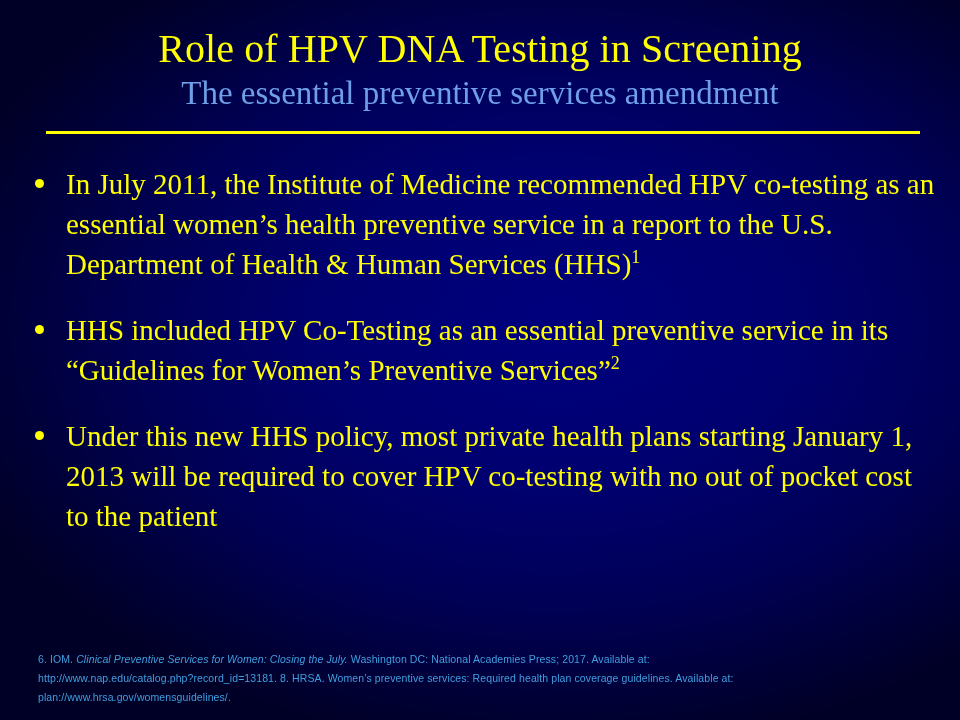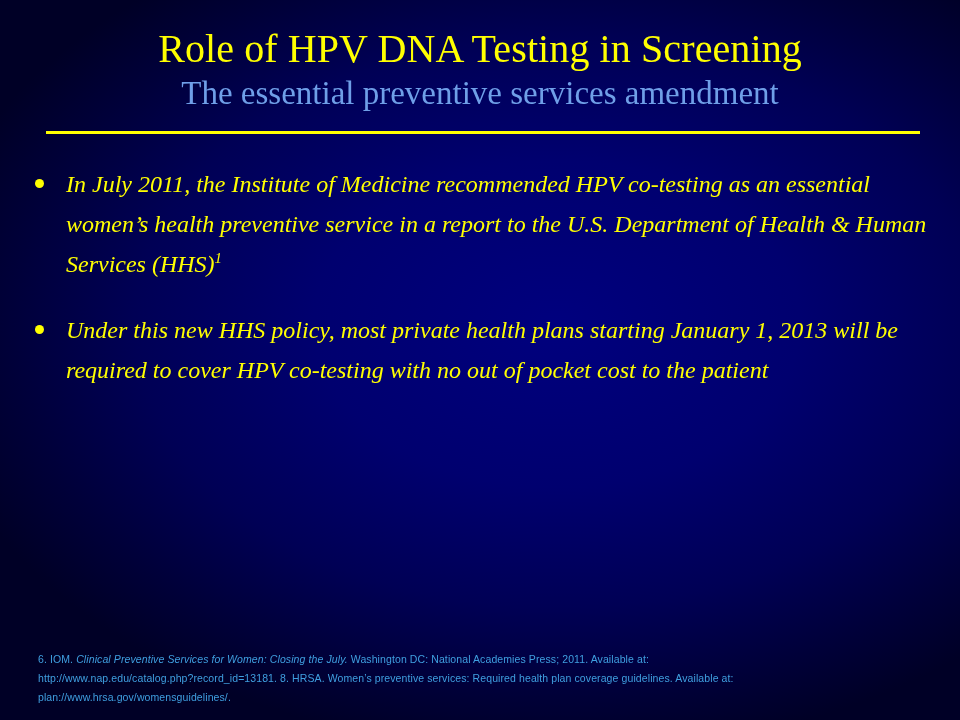--- a/index.html
+++ b/index.html
@@ -75,23 +75,22 @@
     left: 26px;
     top: 164px;
     width: 912px;
   }
   .bullet-item {
     position: relative;
     padding-left: 40px;
     margin-bottom: 26px;
     color: #ffff00;
     font-family: "Liberation Serif", serif;
-    font-size: 24px;
+    font-size: 29px;
     line-height: 40px;
-    font-style: italic;
   }
   .bullet-item:last-child {
     margin-bottom: 8px;
   }
   .bullet-dot {
     position: absolute;
     left: 9px;
     top: 15px;
     width: 9px;
     height: 9px;
@@ -138,27 +137,31 @@
 
   <div class="title-rule"></div>
 
   <div class="bullets">
 
     <div class="bullet-item">
       <span class="bullet-dot"></span>
       <span class="bullet-text"><span>In July 2011, the Institute of Medicine recommended HPV co-testing as an essential women’s health preventive service in a report to the U.S. Department of Health &amp; Human Services (HHS)</span><sup>1</sup></span>
     </div>
 
+    <div class="bullet-item">
+      <span class="bullet-dot"></span>
+      <span class="bullet-text"><span>HHS included HPV Co-Testing as an essential preventive service in its “Guidelines for Women’s Preventive Services”</span><sup>2</sup></span>
+    </div>
 
     <div class="bullet-item">
       <span class="bullet-dot"></span>
       <span class="bullet-text"><span>Under this new HHS policy, most private health plans starting January 1, 2013 will be required to cover HPV co-testing with no out of pocket cost to the patient</span><sup></sup></span>
     </div>
 
   </div>
 
   <div class="footnotes">
-    <div class="fn-line"><span>6. IOM. </span><i>Clinical Preventive Services for Women: Closing the July.</i><span> Washington  DC: National  Academies  Press; 2011. Available at:</span></div>
+    <div class="fn-line"><span>6. IOM. </span><i>Clinical Preventive Services for Women: Closing the July.</i><span> Washington  DC: National  Academies  Press; 2017. Available at:</span></div>
     <div class="fn-line">http://www.nap.edu/catalog.php?record_id=13181.   8. HRSA. Women’s  preventive services: Required health plan coverage guidelines.  Available  at:</div>
     <div class="fn-line">plan://www.hrsa.gov/womensguidelines/.</div>
   </div>
 
 </div>
 
 </body></html>

